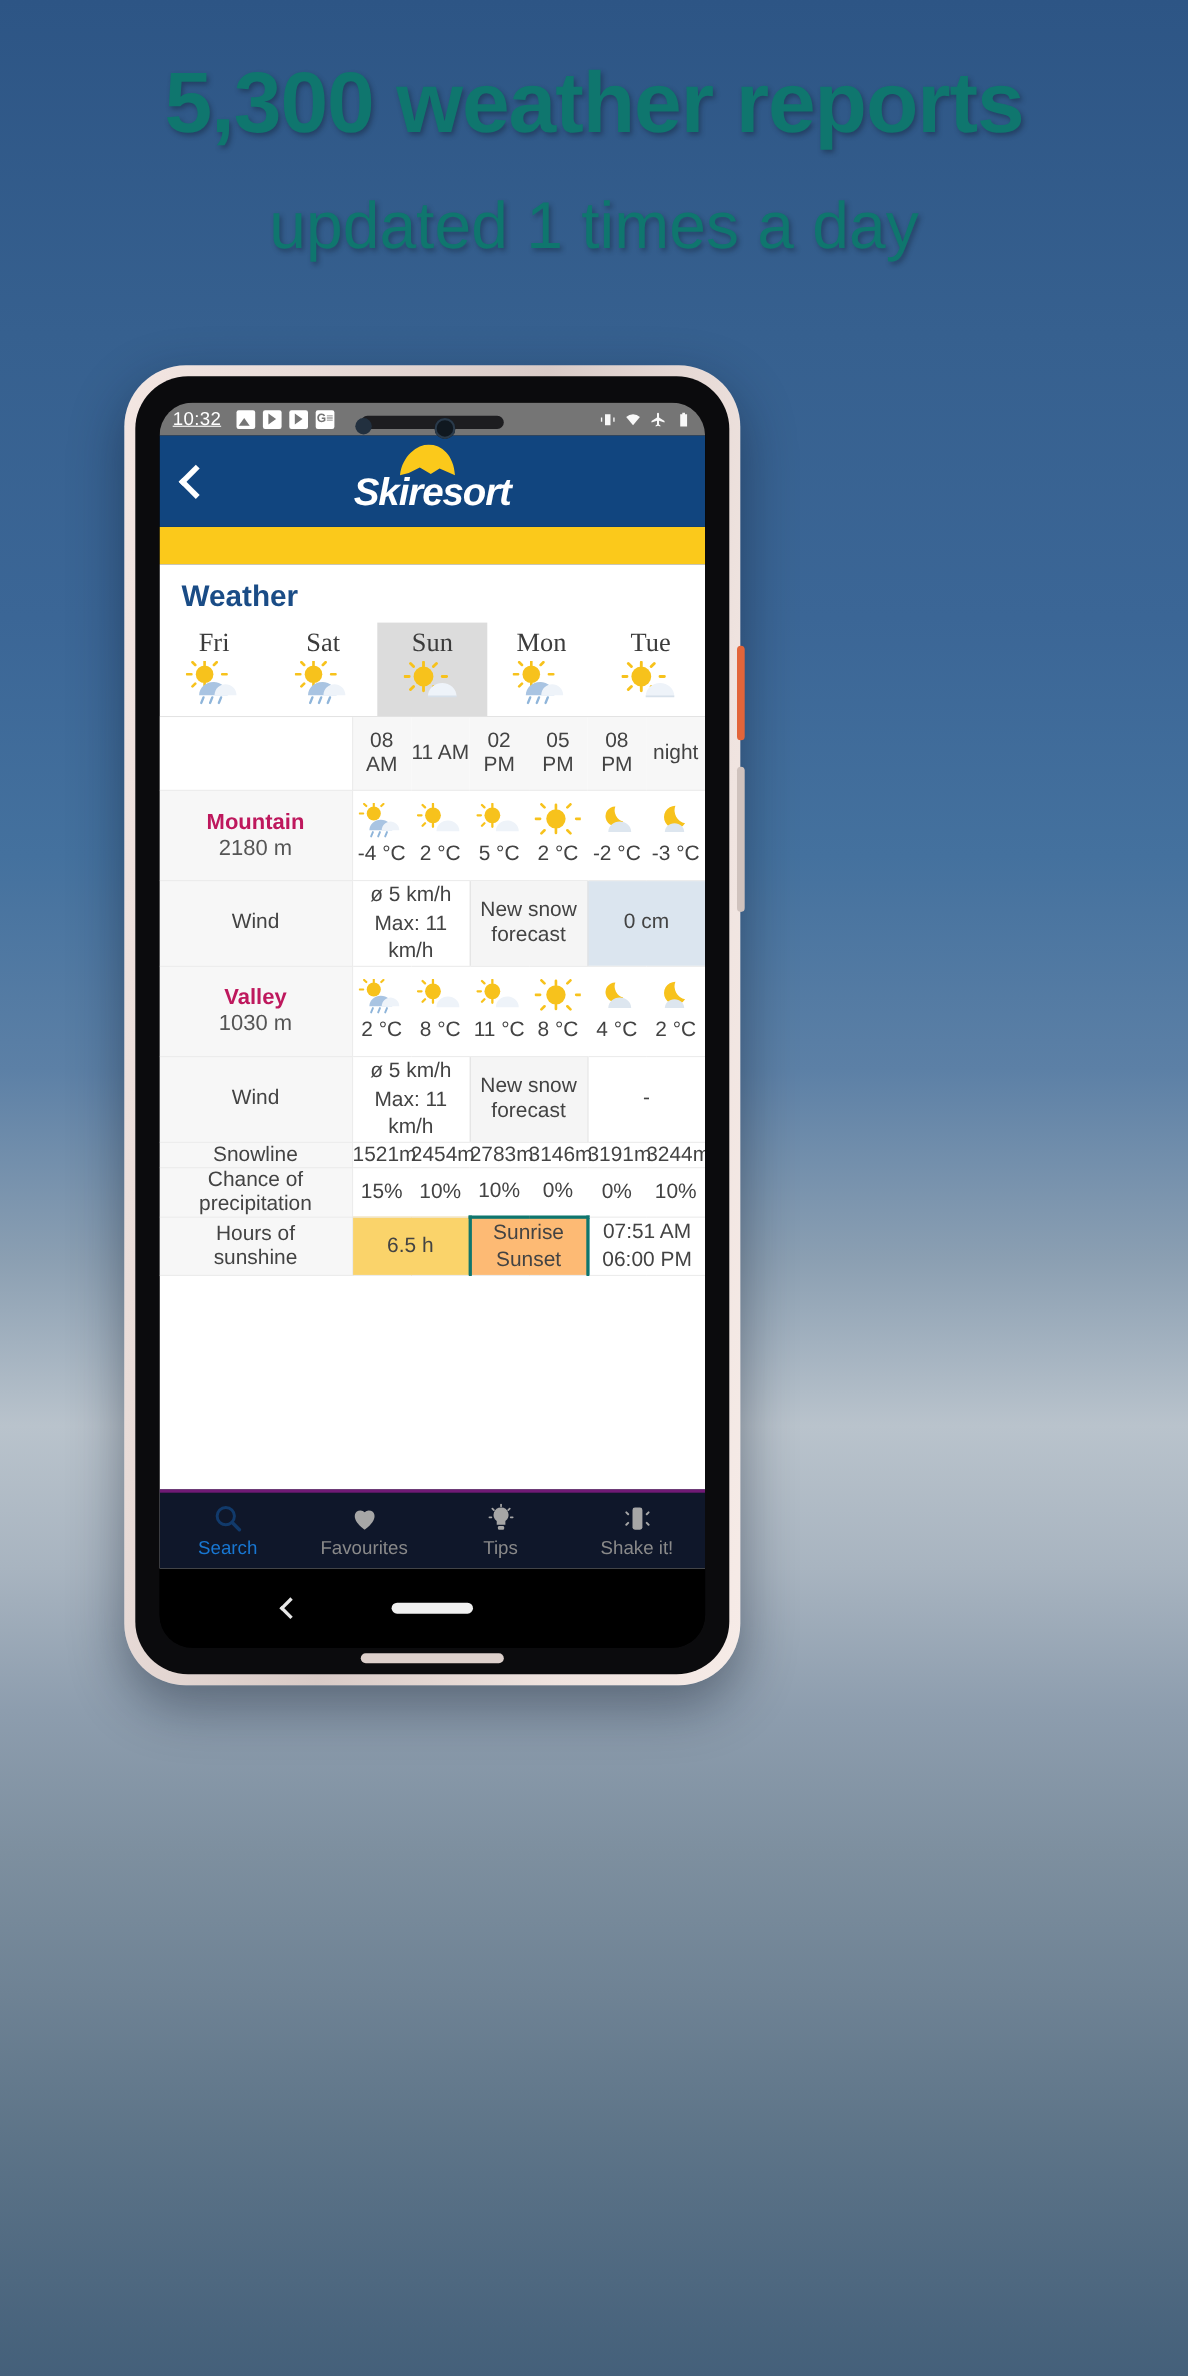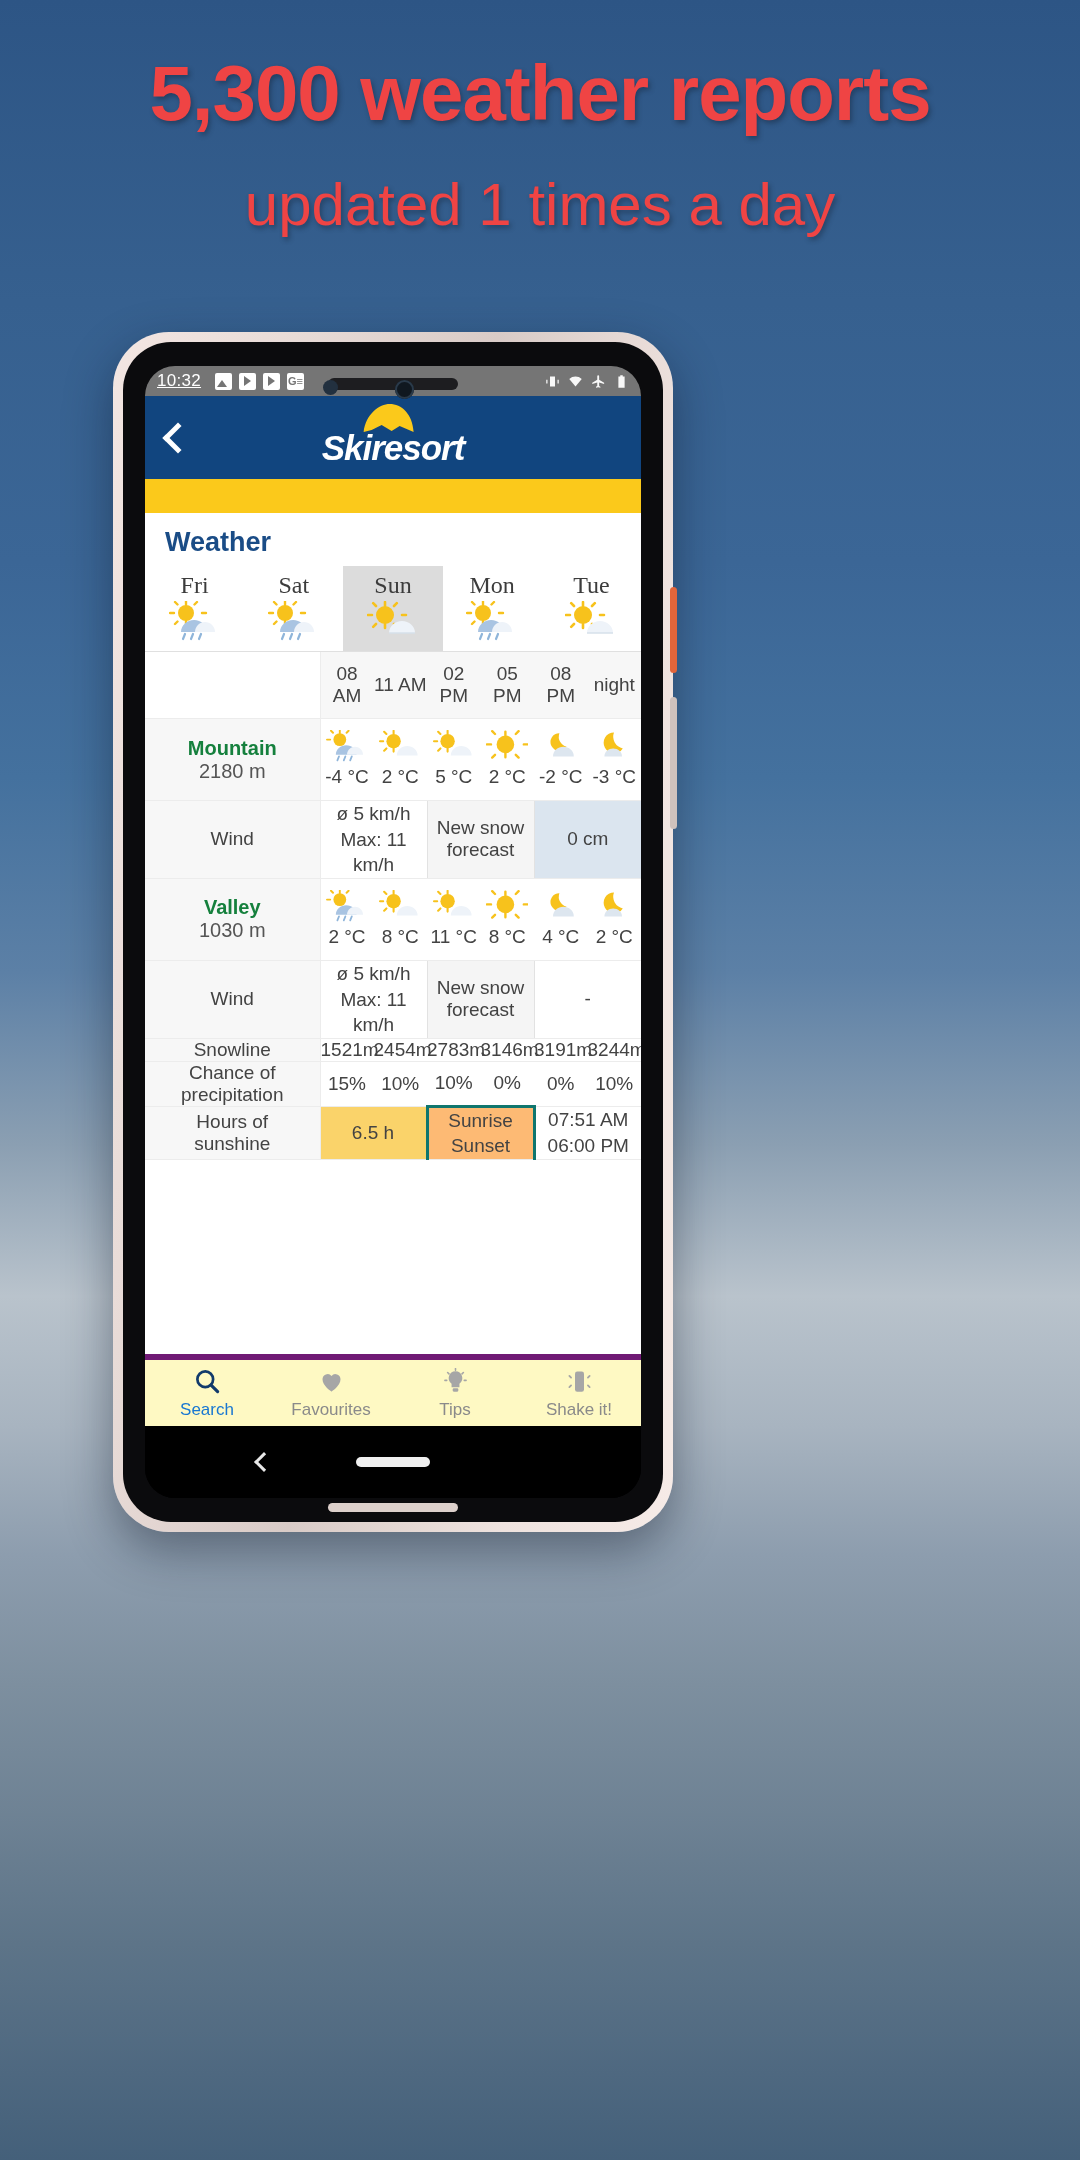--- a/index.html
+++ b/index.html
@@ -6,21 +6,21 @@
   html,body { width:1080px; height:2160px; overflow:hidden; }
   body {
     font-family:"Liberation Sans", sans-serif;
     background:linear-gradient(180deg,#2d5585 0%,#36608f 14%,#3b6696 26%,#44719e 36%,
       #5c80a6 45%,#8b9fb2 53%,#b9c3cc 60%,#a8b4c0 66%,#8d9dae 72%,
       #7d8f9f 78%,#6e8294 84%,#5d7488 90%,#4e6880 96%,#44607a 100%);
     position:relative;
   }
 
   
-  .promo { position:absolute; left:0; right:0; text-align:center; color:#ef4444;
+  .promo { position:absolute; left:0; right:0; text-align:center; color:#0f766e;
            text-shadow:2px 3px 5px rgba(20,35,55,.45); }
   .promo-title { top:48px; font-size:78px; font-weight:bold; letter-spacing:-1px; }
   .promo-sub   { top:170px; font-size:60px; font-weight:400; }
 
   
   .phone { position:absolute; left:113px; top:332px; width:560px; height:1200px; }
   .phone-body {
     position:absolute; inset:0; border-radius:56px;
     background:linear-gradient(100deg,#f3e6e2 0%,#e9dcd8 22%,#d9cbc7 50%,#efe3df 78%,#f6ebe7 100%);
     box-shadow:0 18px 48px rgba(10,20,35,.42);
@@ -85,37 +85,37 @@
   .daytab .dname { font-size:24px; color:#3c3c3c;font-family:Liberation Serif, serif; }
   .daytab .dico { height:44px; display:flex; align-items:center; justify-content:center; }
 
   .dateline { color:#f0b429; font-size:27px; font-weight:bold; padding:16px 0 13px 20px;
               border-bottom:1px solid #ececec; }
 
   table.wx { width:100%; border-collapse:collapse; table-layout:fixed; }
   table.wx td { font-size:19px; color:#434343; text-align:center; vertical-align:middle;
                 border-bottom:1px solid #ececec; }
   .lbl-col { width:175px; background:#f7f7f7; border-right:1px solid #ececec; }
-  .lbl-col .b { font-weight:bold; font-size:20px; color:#15803d; }
+  .lbl-col .b { font-weight:bold; font-size:20px; color:#be185d; }
   .lbl-col .s { font-size:20px; color:#555; }
   .hdr-row td { background:#f7f7f7; color:#5f5f5f; font-size:19px; padding:11px 0; }
   .hdr-row td.lbl-col { background:#fff; border-right:1px solid #ececec; }
   .wxcell { padding:10px 0 12px; }
   .wxcell .t { font-size:19px; color:#434343; margin-top:3px; }
   .ico-sm { height:34px; display:flex; align-items:center; justify-content:center; }
   .wind-val { line-height:1.35; font-size:19px; }
   .boxed { background:#f5f5f5; border:1px solid #e2e2e2; font-size:19px; color:#4a4a4a;
            padding:16px 4px; }
   .snowcm { background:#dbe5ef; font-size:19px; color:#3c3c3c; }
   .sunbox { background:#fad36a; font-size:19px; color:#3b3b3b; }
   .sunlabel { background:#fdba74; border:3px solid #0f766e; line-height:1.35; }
 
   
-  .bottomnav { position:absolute; left:0; right:0; bottom:0; height:72px; background:#fef9c3;
-               border-top:6px solid #701a75; display:flex; }
+  .bottomnav { position:absolute; left:0; right:0; bottom:0; height:72px; background:#0f172a;
+               border-top:3px solid #701a75; display:flex; }
   .navitem { flex:1; display:flex; flex-direction:column; align-items:center;
              justify-content:center; gap:3px; }
   .navitem .nlbl { font-size:17px; color:#8a8a8a; }
   .navitem.active .nlbl { color:#1877d2; }
   .navico { height:30px; display:flex; align-items:center; justify-content:center; }
 
   
   .androidnav { height:72px; background:#000; position:relative; flex:0 0 auto; }
   .nav-back { position:absolute; left:112px; top:50%; transform:translateY(-50%) rotate(45deg);
               width:14px; height:14px; border-left:3px solid #e8e8e8; border-bottom:3px solid #e8e8e8; }

